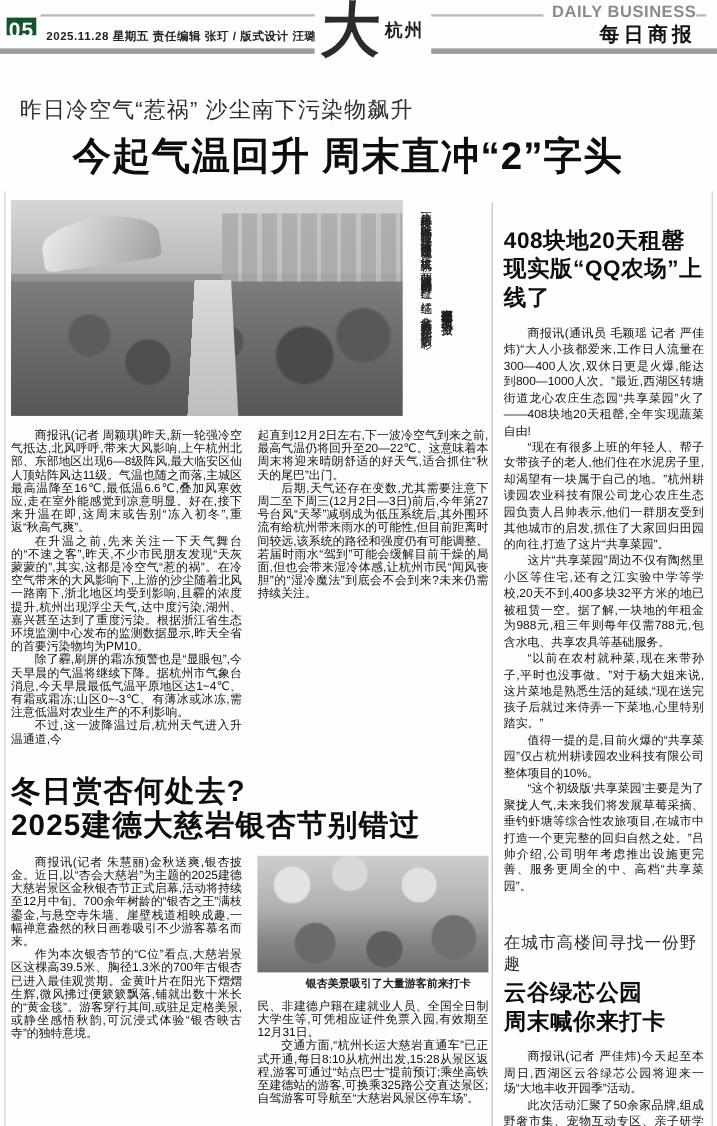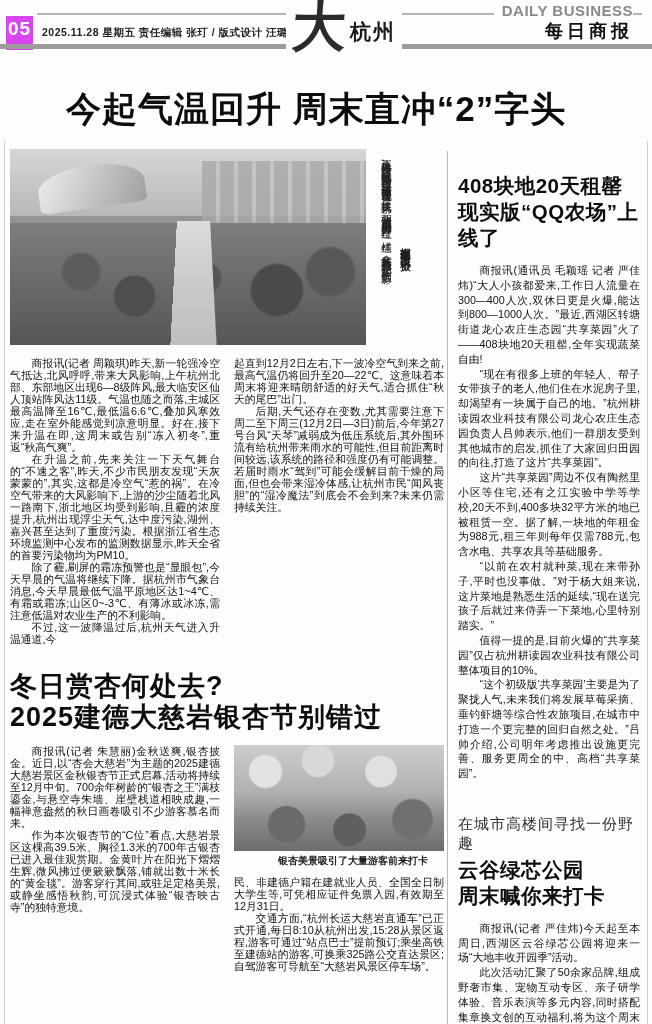--- a/index.html
+++ b/index.html
@@ -2,28 +2,28 @@
 <html><head>
 <meta charset="utf-8">
 <style>
   * { margin:0; padding:0; box-sizing:border-box; }
   html,body { background:#e8e8e8; }
   body { font-family:"Liberation Sans","DejaVu Sans",sans-serif; color:#1c1c1c; }
   .page { position:relative; width:652px; height:1024px; background:#fdfdfd; margin:0 auto; overflow:hidden; }
 
   
   .header { position:relative; height:56px; padding-top:8px; }
-  .pageno { position:absolute; left:6px; top:16px; width:27px; height:34px; background:#d946ef; color:#fff;
+  .pageno { position:absolute; left:6px; top:16px; width:27px; height:16px; background:#14532d; color:#fff;
             font-size:19px; font-weight:bold; text-align:center; line-height:26px; letter-spacing:1px; }
   .hair-top { position:absolute; left:37px; right:10px; top:13px; height:2px; background:#b5b5b5; }
   .dateline { position:absolute; left:42px; top:26px; font-size:10.5px; font-weight:bold; color:#222; letter-spacing:.5px; }
   .thickbar { position:absolute; left:0; right:0; top:44px; height:5px; background:#9c9c9c; }
   .logo { position:absolute; left:286px; top:2px; display:flex; align-items:flex-start; background:#fdfdfd; padding:0 6px; z-index:2; }
   .logo-da { font-size:54px; font-weight:900; line-height:50px; color:#2b2b2b; font-family:"Liberation Serif","DejaVu Serif",serif; transform:skewX(-4deg); }
-  .logo-city { font-size:21px; font-weight:900; margin:16px 0 0 4px; letter-spacing:2px; }
+  .logo-city { font-size:16px; font-weight:900; margin:16px 0 0 4px; letter-spacing:2px; }
   .brand { position:absolute; right:19px; top:2px; text-align:right; background:#fdfdfd; z-index:2; padding-left:8px; }
   .brand-en { font-size:15px; font-weight:bold; color:#8a8a8a; letter-spacing:.5px; }
   .brand-cn { font-size:18px; font-weight:900; letter-spacing:4px; color:#111; }
 
   
   .headblock { padding:30px 16px 8px 18px; }
   .kicker { font-size:20px; color:#2e2e2e; letter-spacing:1px; margin-bottom:6px; }
   .mainhead { font-size:35px; font-weight:900; color:#0d0d0d; letter-spacing:1px;margin-left:48px; }
 
   
@@ -101,20 +101,21 @@
       <span class="logo-da">大</span>
       <span class="logo-city">杭州</span>
     </div>
     <div class="brand">
       <div class="brand-en">DAILY BUSINESS</div>
       <div class="brand-cn">每日商报</div>
     </div>
   </div>
 
   <div class="headblock">
+    <div class="kicker">昨日冷空气“惹祸” 沙尘南下污染物飙升</div>
     <div class="mainhead">今起气温回升 周末直冲“2”字头</div>
   </div>
 
   <div class="content">
     <div class="edge-l"></div>
     <div class="edge-r"></div>
 
     <div class="left-zone">
 
       <div class="photo-row">

